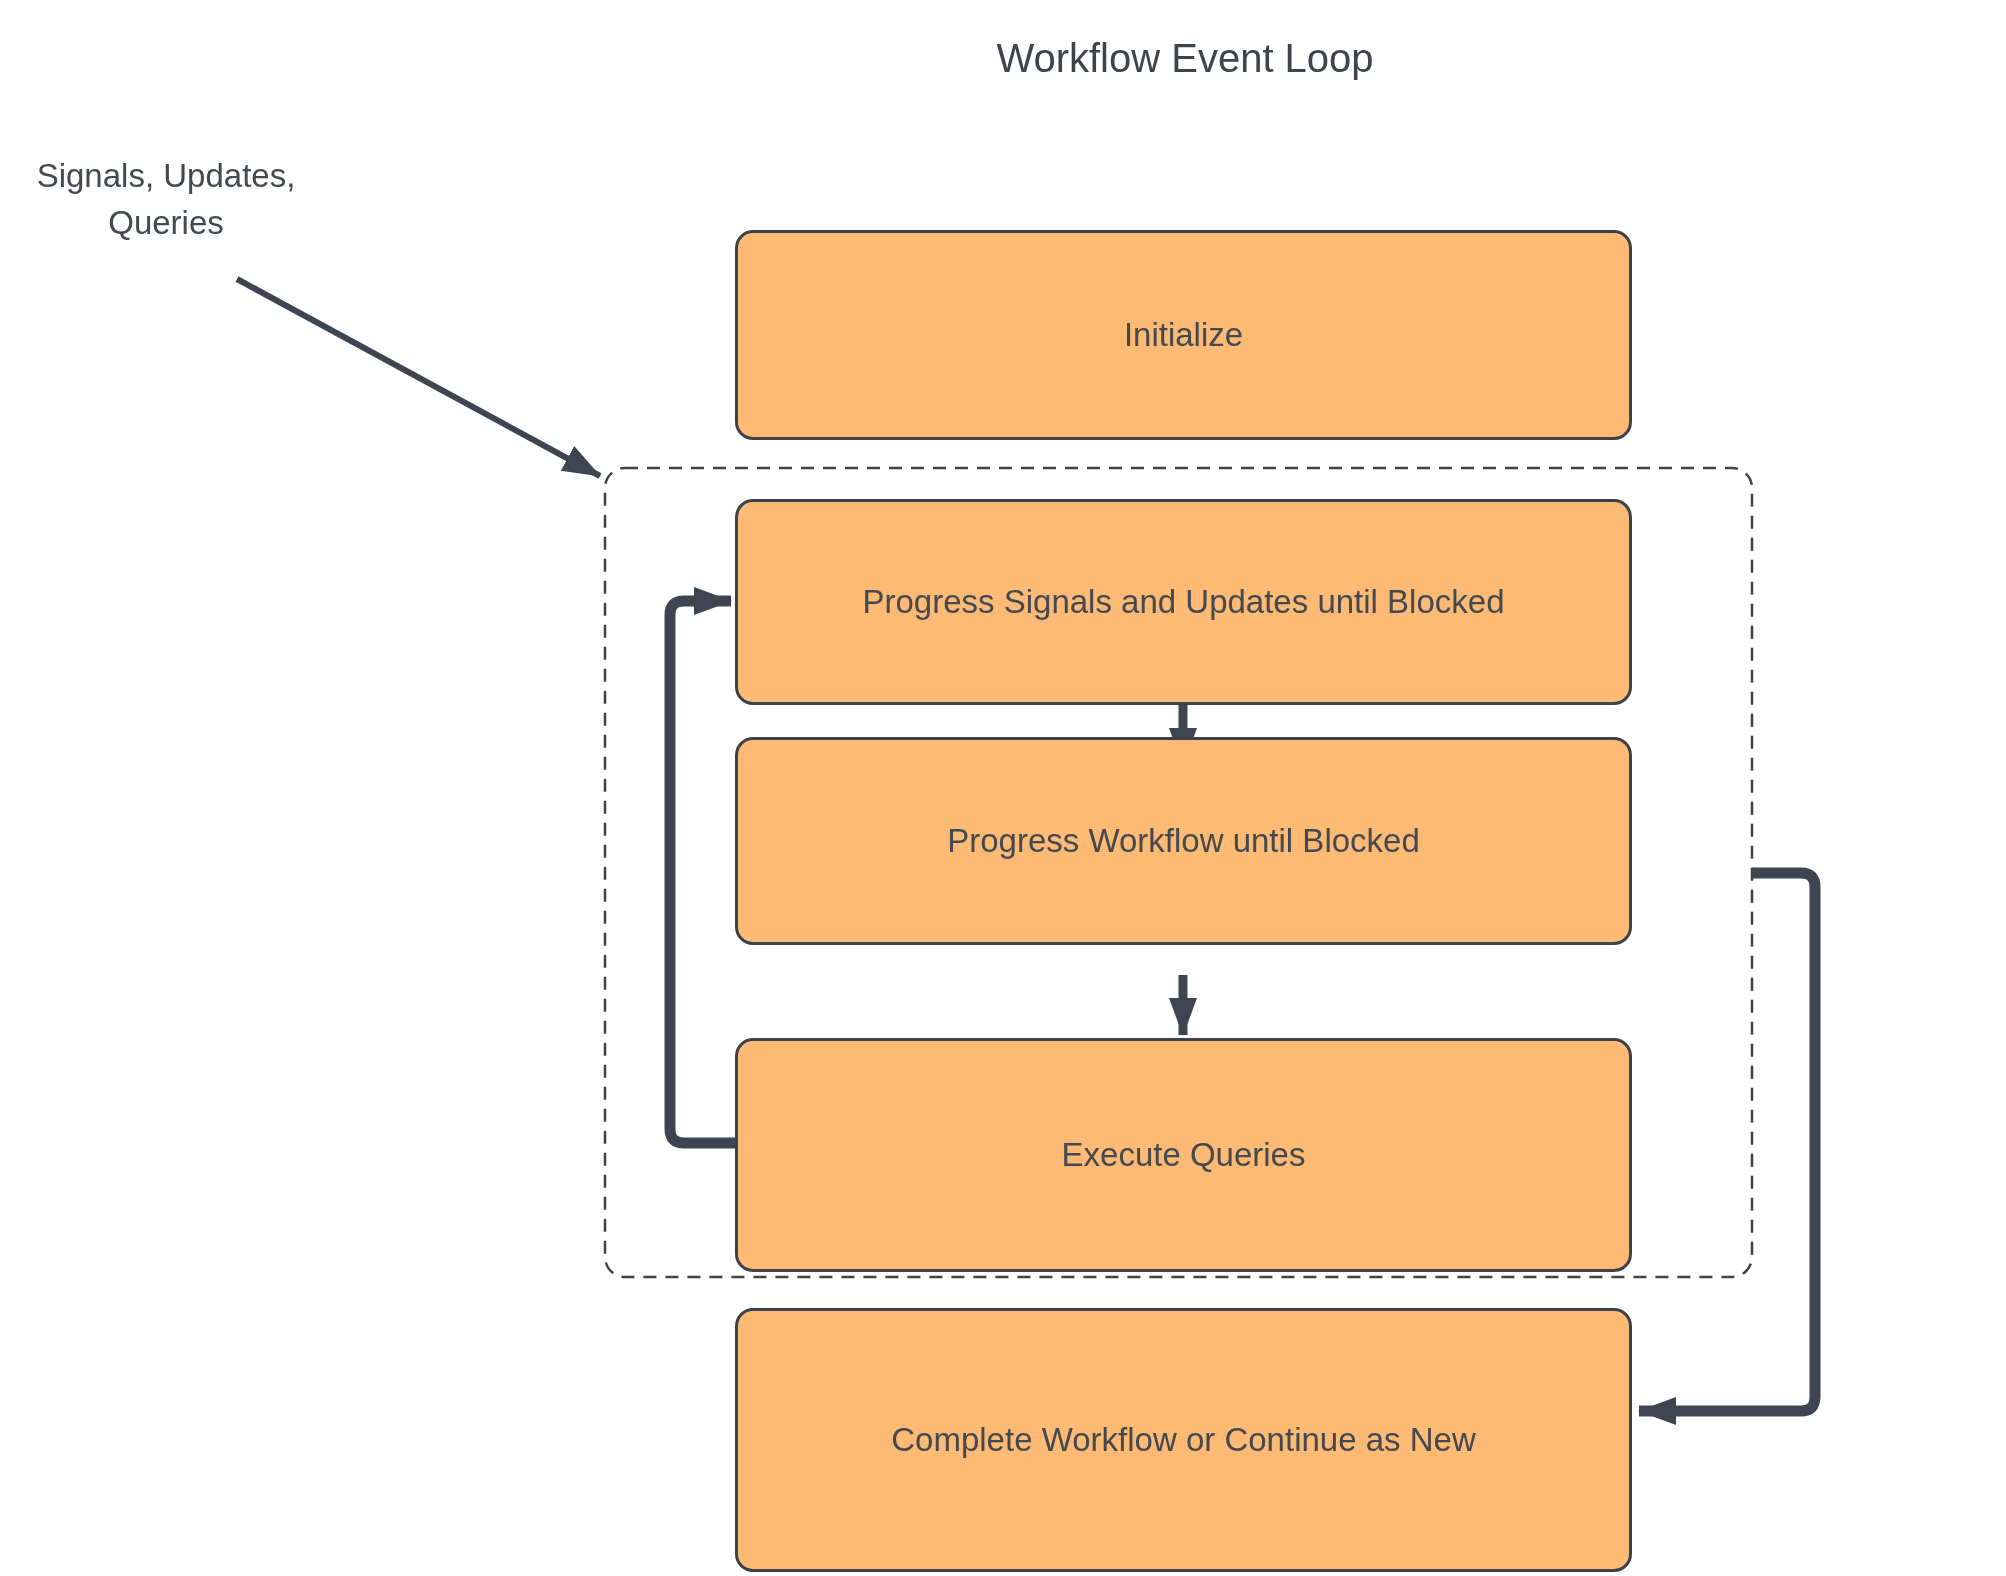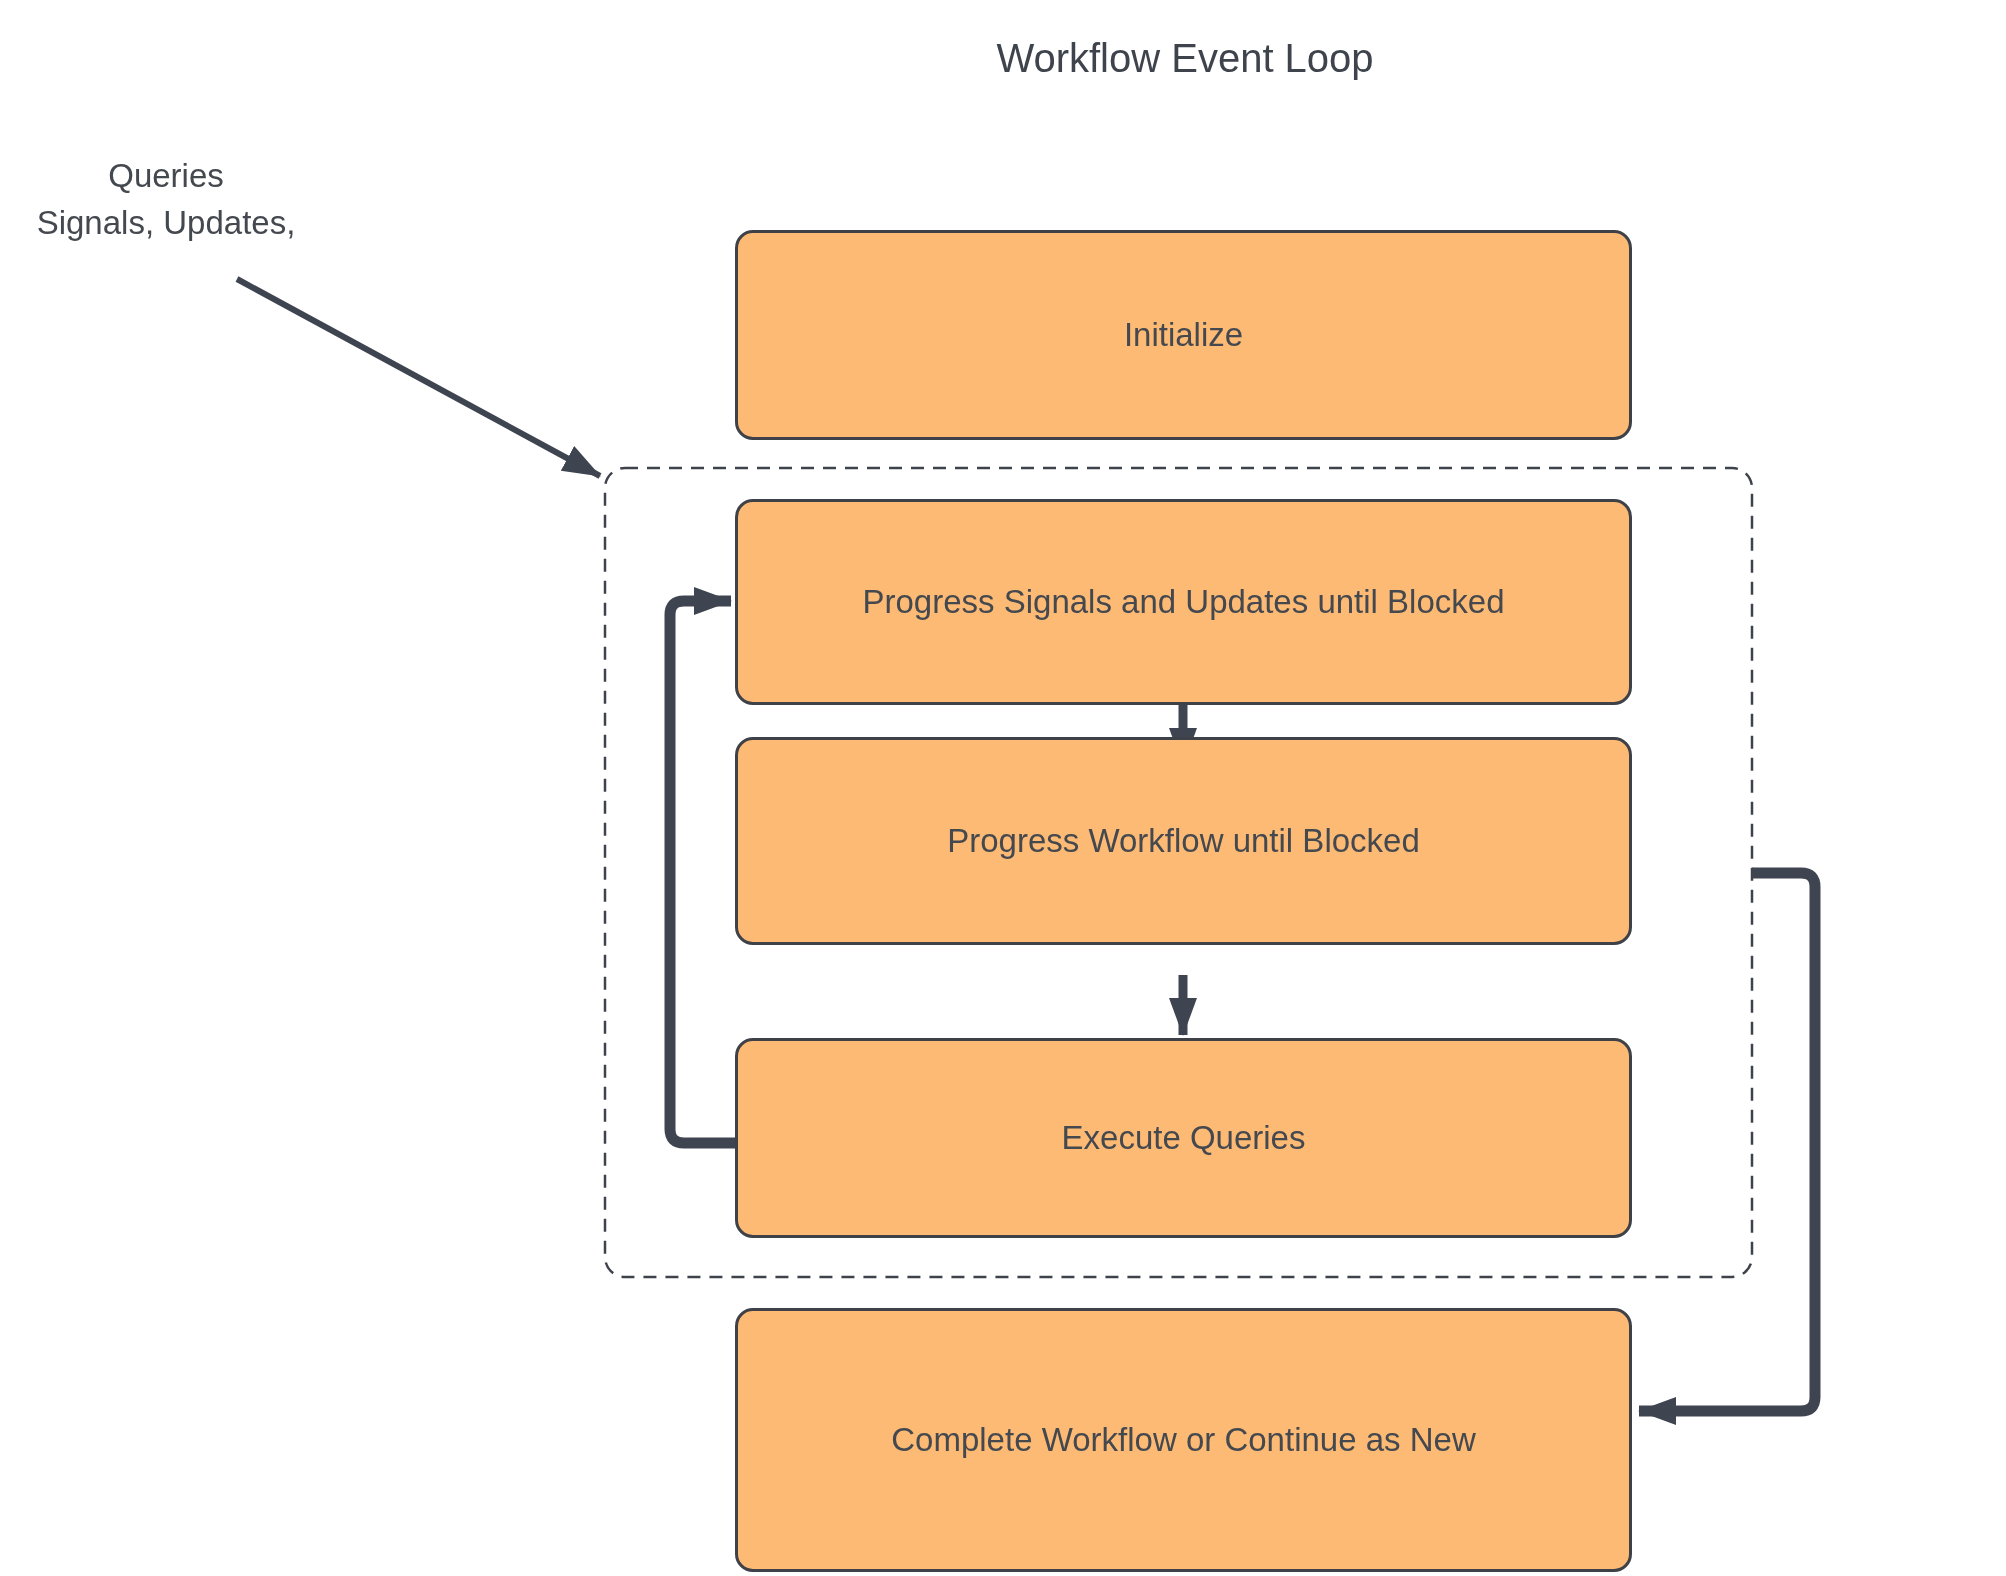--- a/index.html
+++ b/index.html
@@ -54,21 +54,21 @@
     background: #fdba74;
     border: 3px solid #3e4248;
     border-radius: 18px;
     font-size: 33px;
     color: #44484f;
     padding: 0 30px;
   }
   .node-initialize        { top: 230px;  height: 210px; }
   .node-progress-signals  { top: 499px;  height: 206px; }
   .node-progress-workflow { top: 737px;  height: 208px; }
-  .node-execute-queries   { top: 1038px; height: 200px; }
+  .node-execute-queries   { top: 1038px; height: 234px; }
   .node-complete          { top: 1308px; height: 264px; }
 </style>
 </head>
 <body>
 
 <div class="canvas">
 
   <svg class="layer" viewBox="0 0 2006 1576" xmlns="http://www.w3.org/2000/svg" aria-hidden="true">
     <defs>
       <marker id="ah" markerUnits="userSpaceOnUse" markerWidth="40" markerHeight="30" refX="37" refY="14" orient="auto">
@@ -85,22 +85,22 @@
     <path d="M 1183 975 L 1183 1035" fill="none" stroke="#3e4450" stroke-width="9" marker-end="url(#ah)"></path>
 
     <path d="M 737 1143 L 684 1143 Q 670 1143 670 1129 L 670 615 Q 670 601 684 601 L 731 601" fill="none" stroke="#3e4450" stroke-width="11" marker-end="url(#ah)"></path>
 
     <path d="M 1752 873 L 1801 873 Q 1815 873 1815 887 L 1815 1397 Q 1815 1411 1801 1411 L 1639 1411" fill="none" stroke="#3e4450" stroke-width="11" marker-end="url(#ah)"></path>
   </svg>
 
   <div class="diagram-title">Workflow Event Loop</div>
 
   <div class="side-label">
+    <div>Signals, Updates,</div>
     <div>Queries</div>
-    <div>Signals, Updates,</div>
   </div>
 
   <div class="node node-initialize">
     <span>Initialize</span>
   </div>
 
   <div class="node node-progress-signals">
     <span>Progress Signals and Updates until Blocked</span>
   </div>
 

